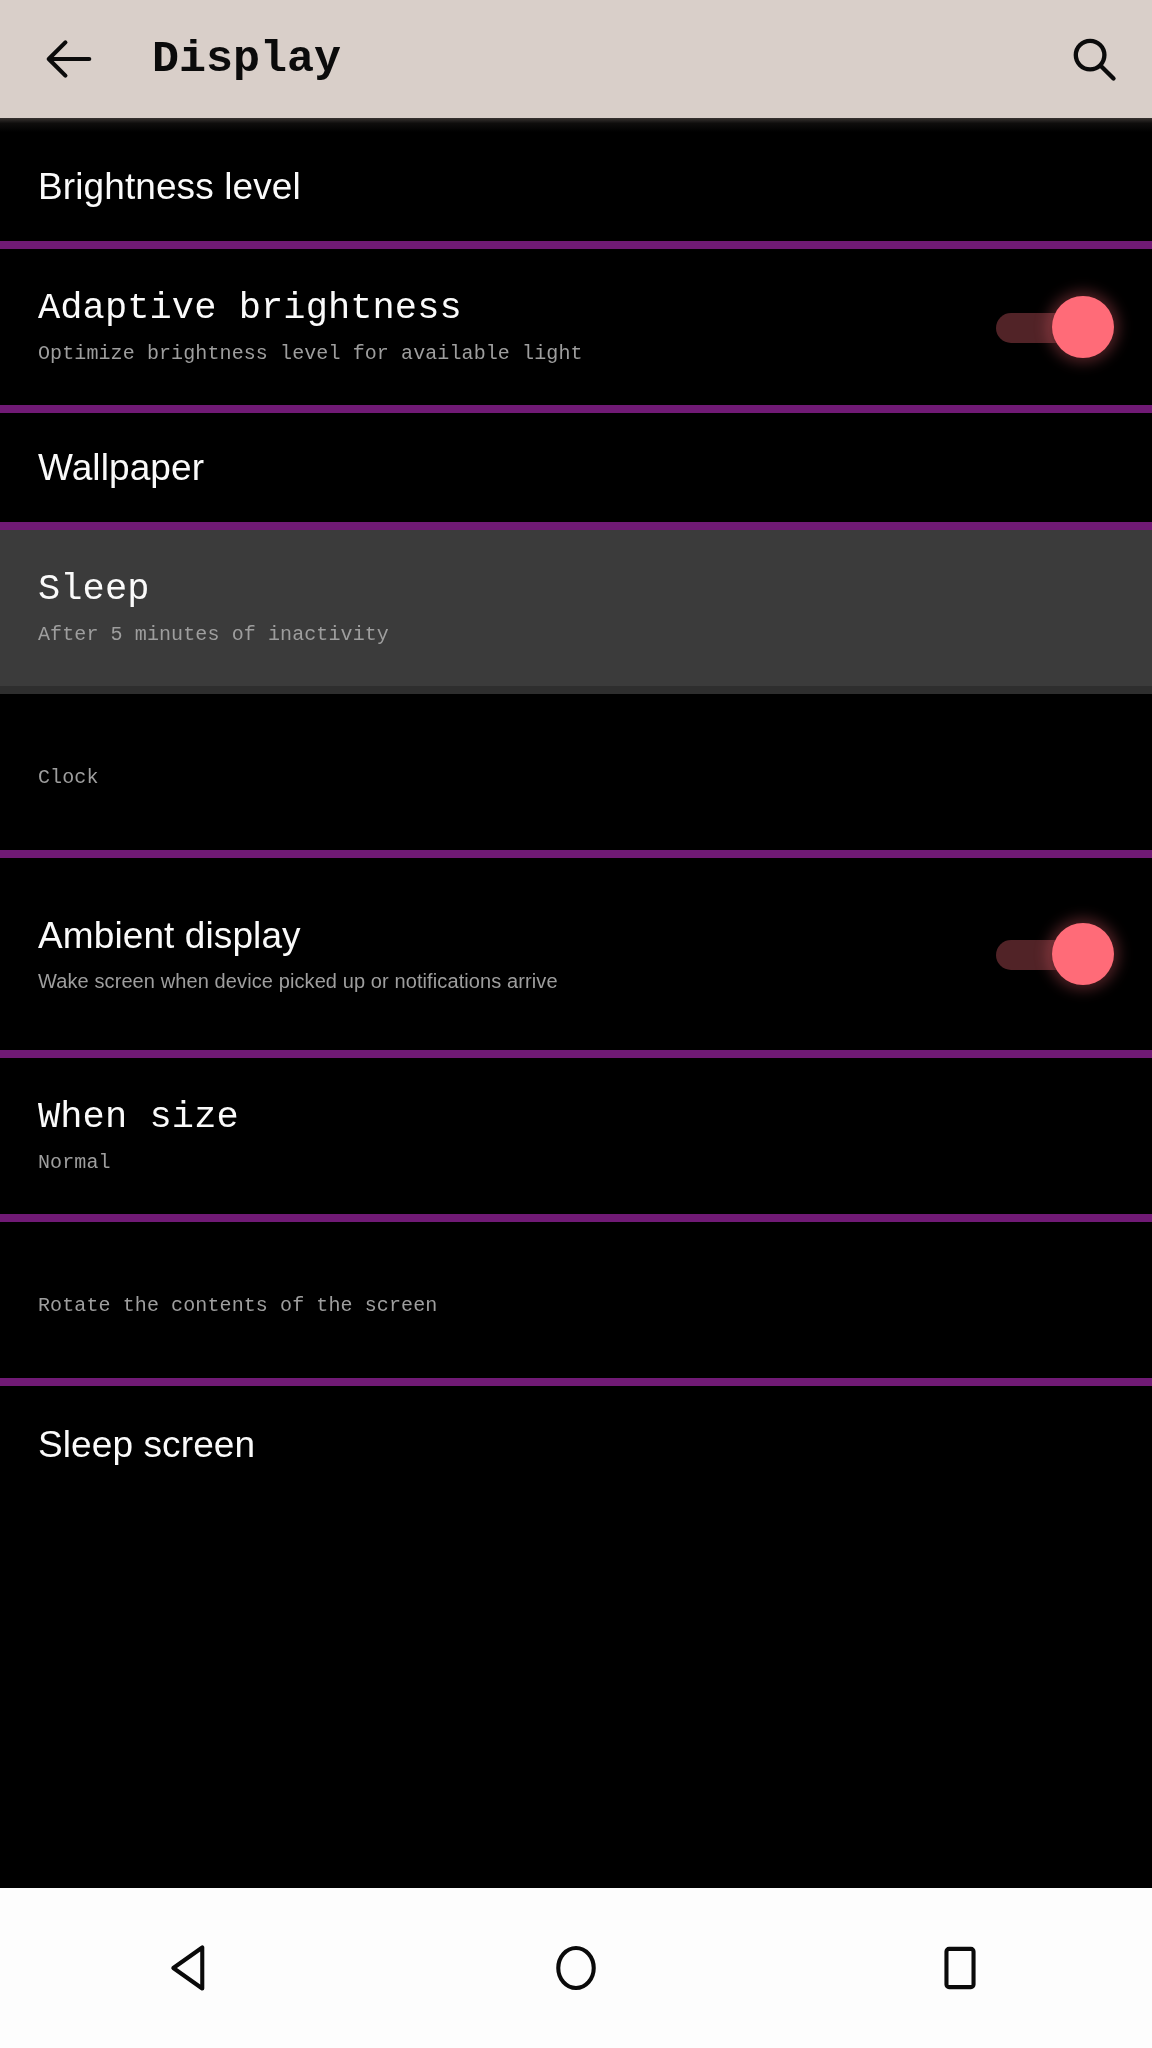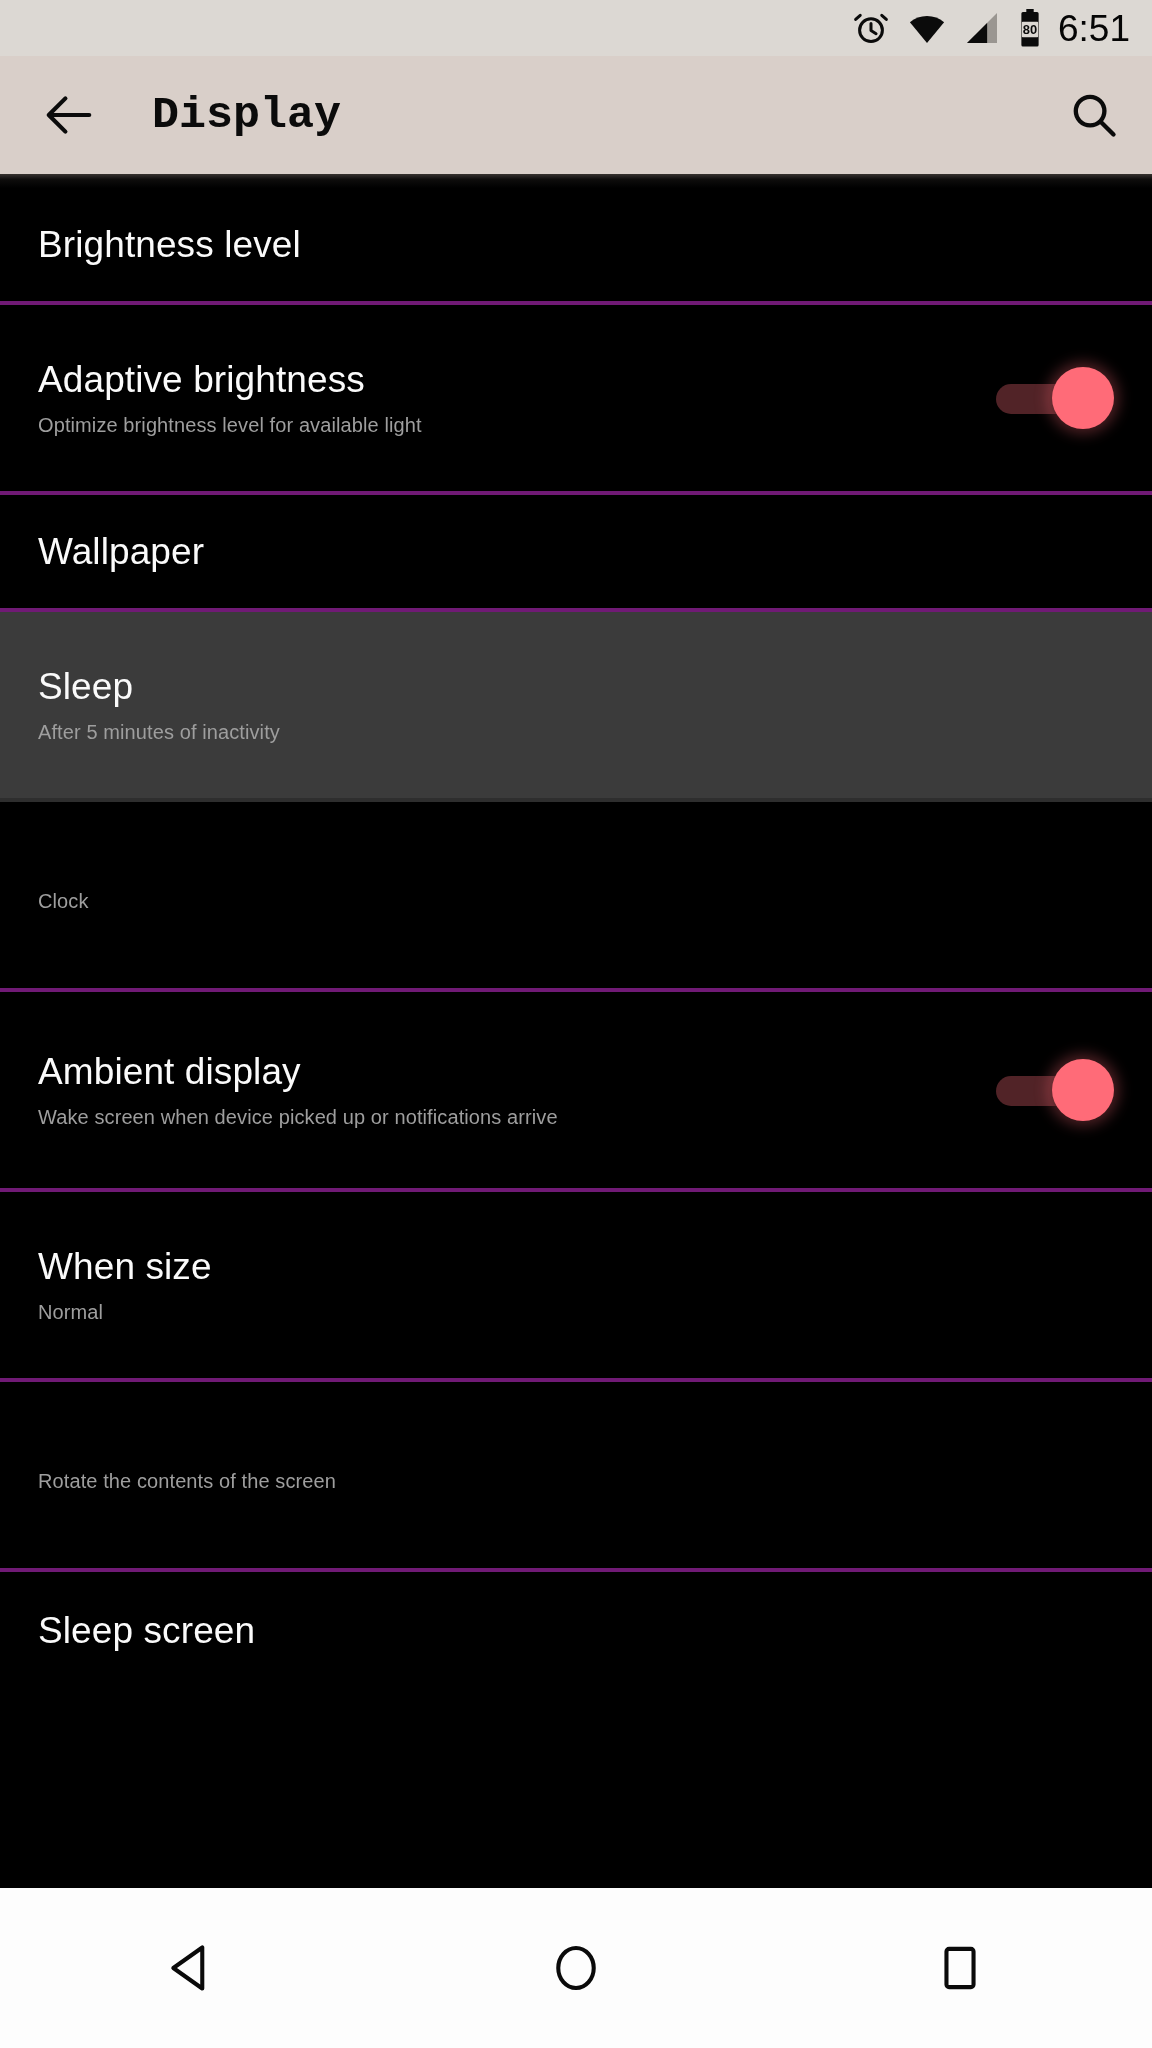--- a/index.html
+++ b/index.html
@@ -82,21 +82,21 @@
     flex:1 1 auto;
     background:#000;
     overflow:hidden;
     position:relative;
   }
   .row {
     position:relative;
     background:#000;
     padding:0 38px;
     display:flex; align-items:center;
-    border-bottom:4px solid #701a75;
+    border-bottom:8px solid #701a75;
     cursor:pointer;
   }
   .row.highlighted { background:#3b3b3b; border-bottom-color:#2e2e2e; }
   .row.no-border { border-bottom:none; }
   .row-texts { flex:1 1 auto; min-width:0; padding-right:16px; }
   .row-title {
     color:#fafafa;
     font-size:37px;
     font-weight:400;
     line-height:1.12;
@@ -106,21 +106,21 @@
     color:#9e9e9e;
     font-size:20px;
     font-weight:400;
     line-height:1.2;
     margin-top:12px;
     letter-spacing:.1px;
   }
 
   
   .h-single { height:117px; }
-  .h-double { height:190px; }
+  .h-double { height:164px;font-family:Liberation Mono, monospace; }
   .h-triple { height:200px; }
 
   
   .switch {
     position:relative;
     width:118px; height:62px;
     flex:0 0 auto;
     cursor:pointer;
     display:flex; align-items:center;
   }
@@ -152,51 +152,20 @@
     width:120px; height:120px;
     display:flex; align-items:center; justify-content:center;
     cursor:pointer;
   }
 </style>
 </head>
 <body>
 
 <div id="screen">
 
-  <div id="status-bar">
-    <div class="sb-icons">
-
-      <svg class="sb-ic" width="38" height="38" viewBox="0 0 24 24">
-        <g fill="none" stroke="#0b0b0b" stroke-width="1.9" stroke-linecap="round">
-          <circle cx="12" cy="13.4" r="7.2" fill="none"></circle>
-          <path d="M5.2 4.0 L2.3 6.6"></path>
-          <path d="M18.8 4.0 L21.7 6.6"></path>
-        </g>
-        <path d="M12 9.2 L12 13.6 L15.2 15.6" fill="none" stroke="#0b0b0b" stroke-width="1.9" stroke-linecap="round" stroke-linejoin="round"></path>
-      </svg>
-
-      <svg class="sb-ic" width="40" height="38" viewBox="0 0 24 24">
-        <path d="M12 21.5 L1.2 8.4 C4.2 5.8 8 4.4 12 4.4 C16 4.4 19.8 5.8 22.8 8.4 Z" fill="#0b0b0b"></path>
-      </svg>
-
-      <svg class="sb-ic" width="36" height="38" viewBox="0 0 24 24">
-        <path d="M22 2 L22 22 L2 22 Z" fill="#9a9691"></path>
-        <path d="M15.4 8.6 L15.4 22 L2 22 Z" fill="#0b0b0b"></path>
-      </svg>
-
-      <svg class="sb-ic" width="26" height="40" viewBox="0 0 16 26">
-        <path d="M5.6 0.6 h4.8 v2.0 h2.2 a1 1 0 0 1 1 1 v20.4 a1 1 0 0 1 -1 1
-                 h-9.2 a1 1 0 0 1 -1 -1 v-20.4 a1 1 0 0 1 1 -1 h2.2 z" fill="#0b0b0b"></path>
-        <rect x="2.7" y="9.0" width="10.6" height="10.0" rx="0.6" fill="#dcd8d3"></rect>
-        <text x="8" y="17.1" font-family="Liberation Sans, sans-serif" font-size="8.4" font-weight="bold" fill="#0b0b0b" text-anchor="middle">80</text>
-      </svg>
-    </div>
-
-    <div id="status-clock">6:51</div>
-  </div>
 
   <div id="toolbar">
     <div id="back-button">
       <svg width="54" height="54" viewBox="0 0 24 24">
         <path d="M21 12 H3.6 M10.4 4.6 L3 12 L10.4 19.4" fill="none" stroke="#0b0b0b" stroke-width="1.85" stroke-linecap="round" stroke-linejoin="round"></path>
       </svg>
     </div>
 
     <div id="page-title">Display</div>
 

